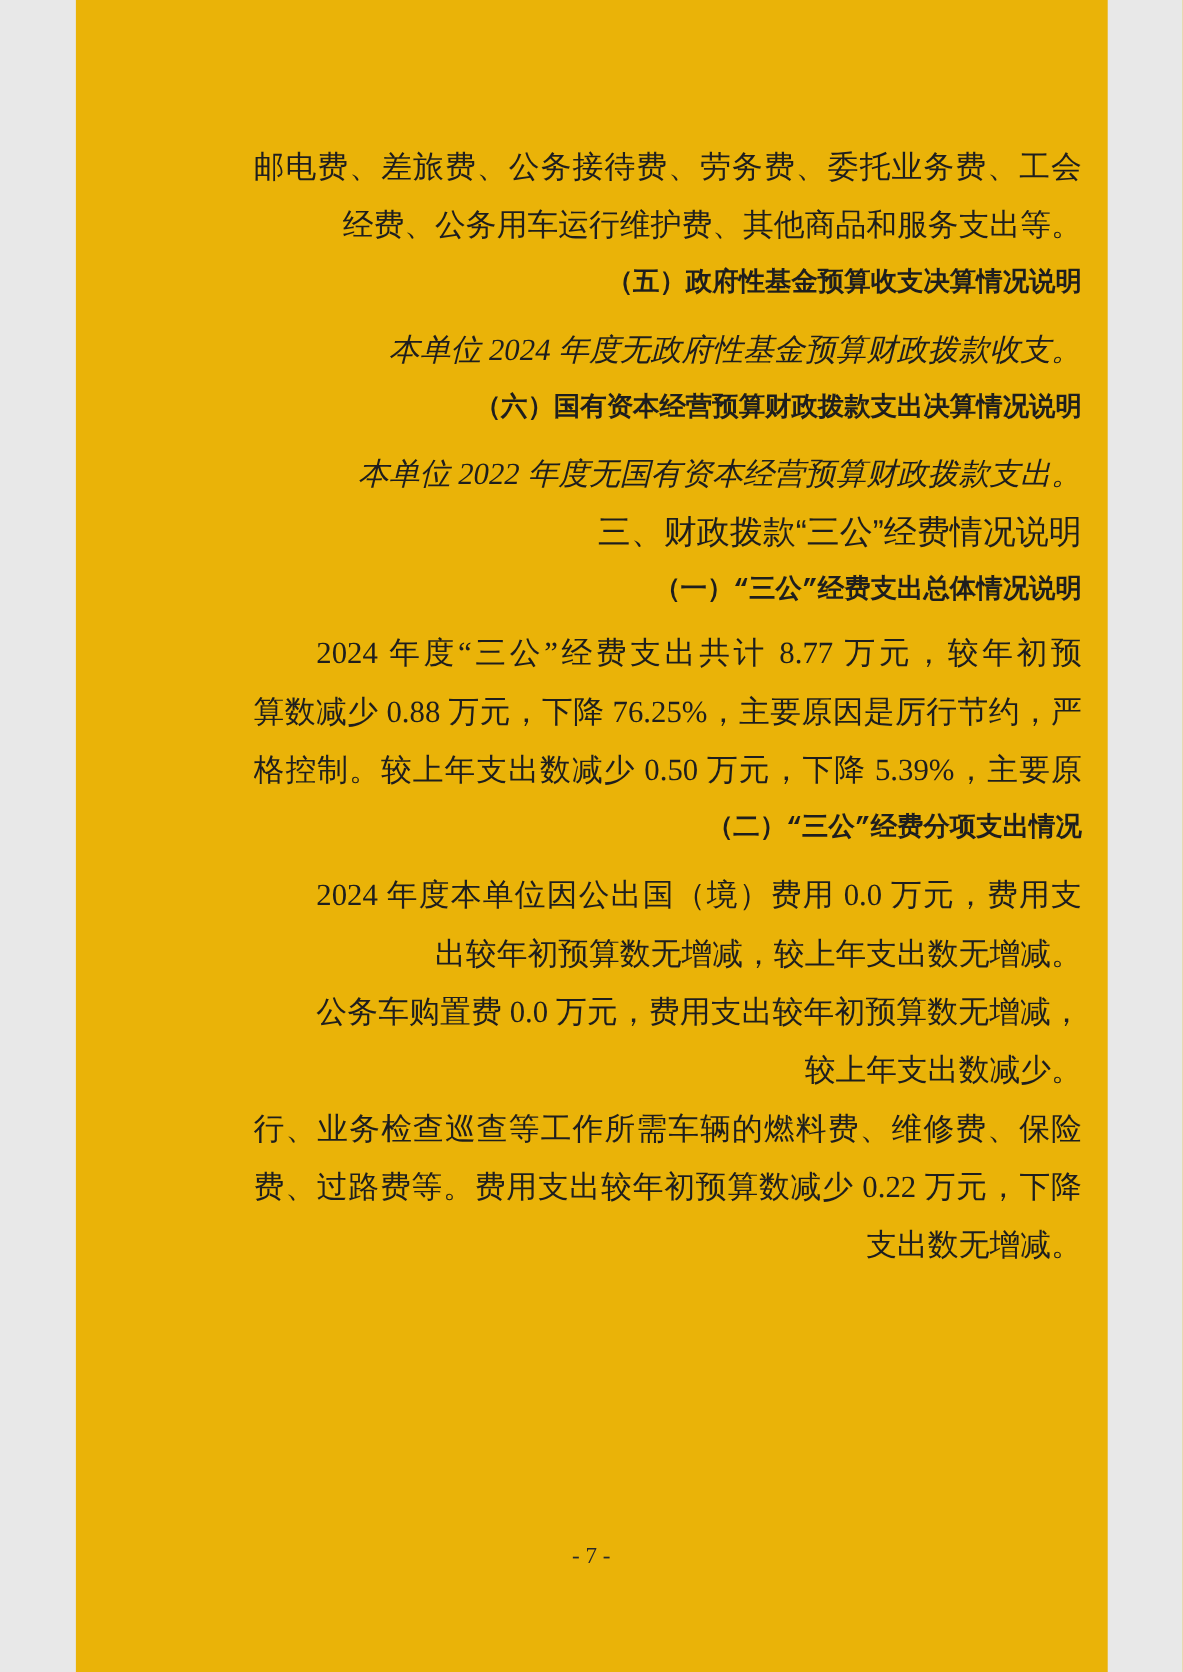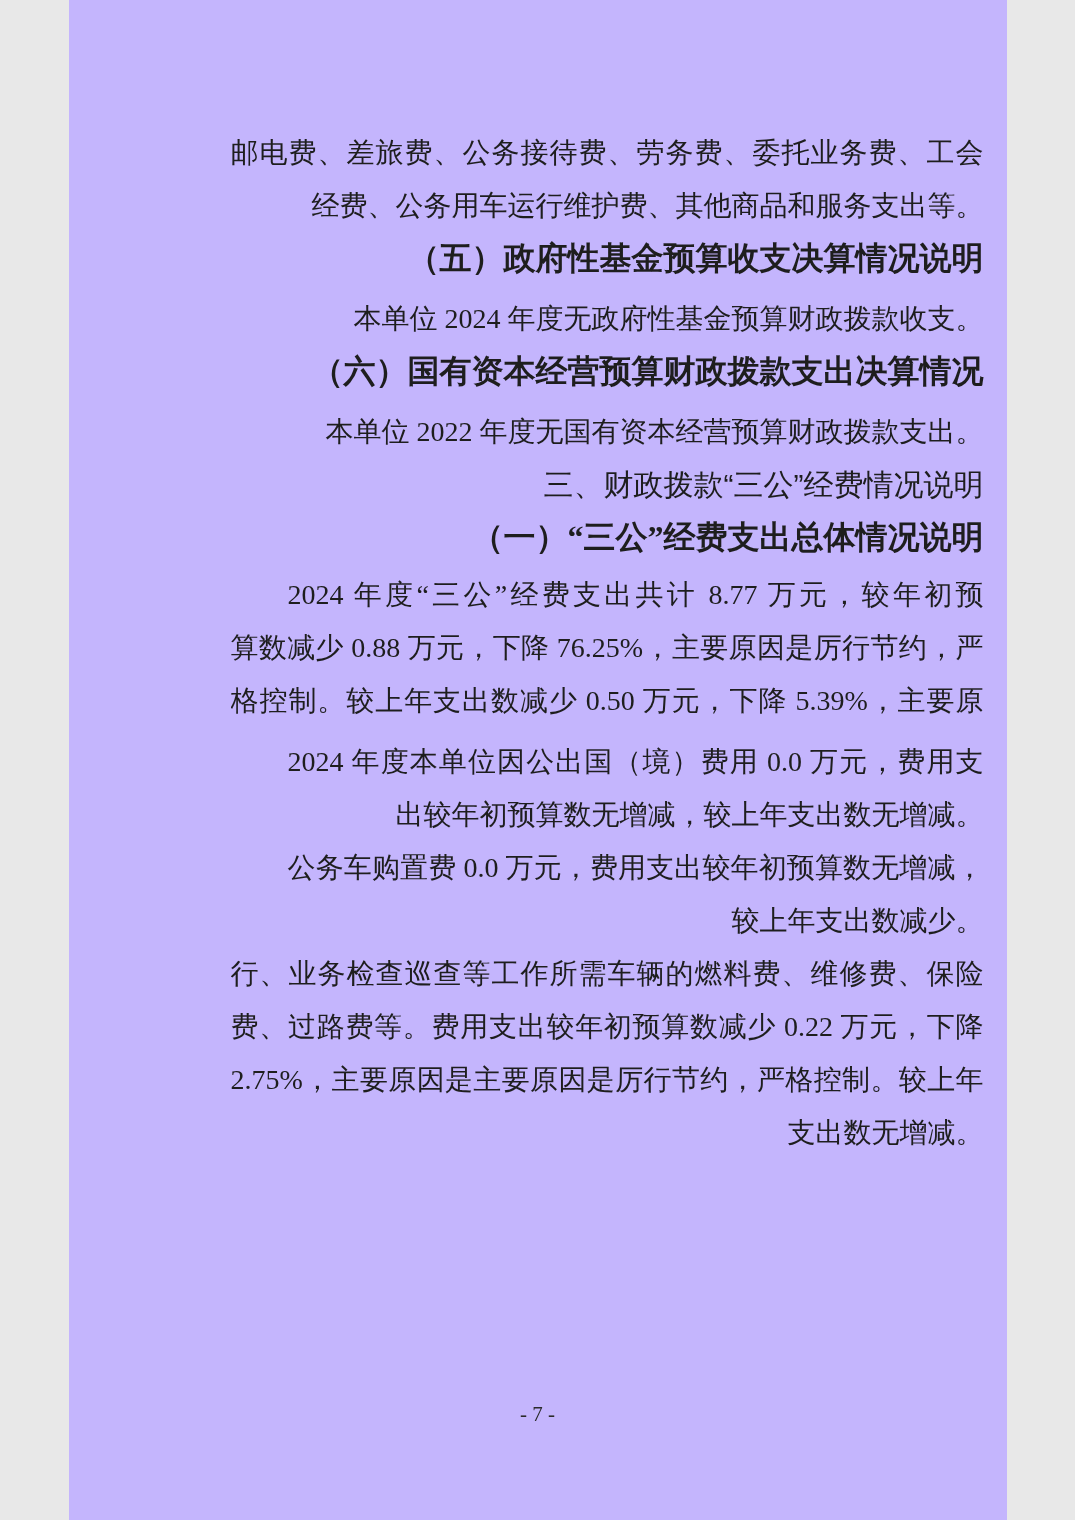--- a/index.html
+++ b/index.html
@@ -5,21 +5,21 @@
   html, body {
     margin: 0;
     padding: 0;
     background: #e8e8e8;
   }
   .page {
     position: relative;
     width: 938px;
     height: 1520px;
     margin: 0 auto;
-    background: #c4b5fd;
+    background: #eab308;
     color: #1e1e1e;
     font-family: "Liberation Serif", "DejaVu Serif", serif;
     overflow: hidden;
   }
   .content {
     position: absolute;
     left: 162px;
     top: 126px;
     width: 753px;
   }
@@ -31,30 +31,30 @@
     white-space: normal;
     text-align: right;
   }
   .indent { text-indent: 57px; }
   .just {
     text-align: justify;
     text-align-last: justify;
   }
   .h-kai {
     font-weight: 700;
-    font-size: 32px;
-    font-family: Liberation Serif, serif;
+    font-size: 24px;
+    font-family: Liberation Mono, monospace;
   }
   .h-hei {
     font-weight: 400;
     font-size: 30px;
     font-family: "Liberation Sans", "DejaVu Sans", sans-serif;
   }
   .sp4 { margin-top: 4px; }
-  .sp7 { margin-top: 7px; }
+  .sp7 { margin-top: 7px; font-style: italic; }
   .sp8 { margin-top: 8px; }
   .footer {
     position: absolute;
     left: 0;
     top: 1400px;
     width: 100%;
     height: 28px;
     line-height: 28px;
     text-align: center;
     font-size: 21px;
@@ -86,35 +86,35 @@
       <div class="line h-hei indent">三、财政拨款“三公”经费情况说明</div>
 
       <div>
         <div class="line h-kai indent">（一）“三公”经费支出总体情况说明</div>
         <div class="line indent just sp4">2024 年度“三公”经费支出共计 8.77 万元，较年初预</div>
         <div class="line just">算数减少 0.88 万元，下降 76.25%，主要原因是厉行节约，严</div>
         <div class="line just">格控制。较上年支出数减少 0.50 万元，下降 5.39%，主要原</div>
       </div>
 
       <div>
+        <div class="line h-kai indent">（二）“三公”经费分项支出情况</div>
 
         <div>
           <div class="line indent just sp8">2024 年度本单位因公出国（境）费用 0.0 万元，费用支</div>
           <div class="line">出较年初预算数无增减，较上年支出数无增减。</div>
         </div>
 
         <div>
           <div class="line indent just">公务车购置费 0.0 万元，费用支出较年初预算数无增减，</div>
           <div class="line">较上年支出数减少。</div>
         </div>
 
         <div>
           <div class="line just">行、业务检查巡查等工作所需车辆的燃料费、维修费、保险</div>
           <div class="line just">费、过路费等。费用支出较年初预算数减少 0.22 万元，下降</div>
-          <div class="line just">2.75%，主要原因是主要原因是厉行节约，严格控制。较上年</div>
           <div class="line">支出数无增减。</div>
         </div>
       </div>
     </section>
 
   </main>
 
   <footer class="footer">
     <span>- 7 -</span>
   </footer>

